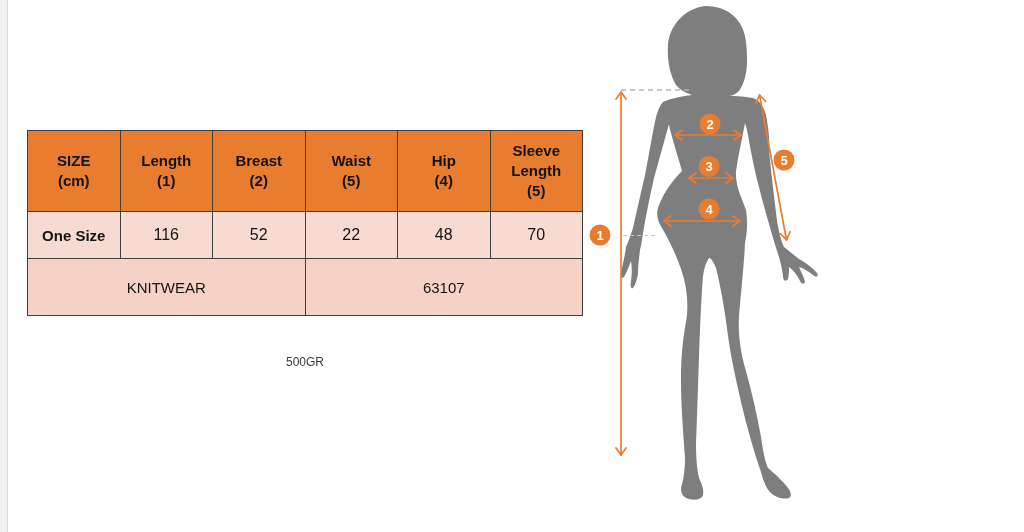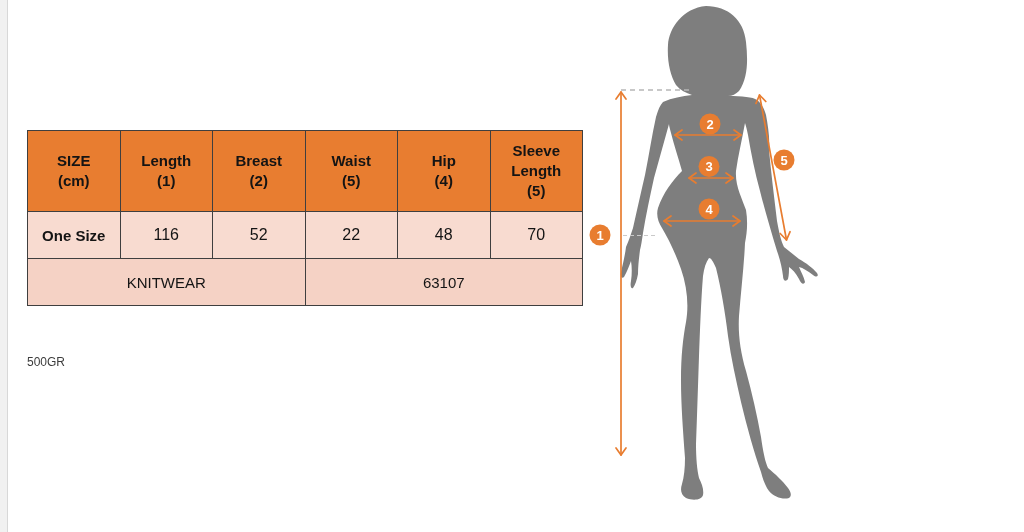--- a/index.html
+++ b/index.html
@@ -22,25 +22,25 @@
   tr.head-row{height:81px;}
   tr.head-row th{
     background:#e87d30;font-size:15px;font-weight:bold;
     white-space:pre-line;line-height:1.32;
   }
   tr.size-row{height:47px;background:#f8dbd0;}
   tr.size-row td{font-size:16px;font-weight:normal;margin-top:23px;}
   tr.size-row td.row-label{font-size:15px;font-weight:bold;}
   tr.label-row{height:47px;background:#fbe9e2;}
   tr.label-row td{font-size:15px;font-weight:bold;}
-  tr.value-row{height:47px;background:#f5d2c5;}
+  tr.value-row{height:57px;background:#f5d2c5;}
   tr.value-row td{font-size:15px;font-weight:normal;}
   .weight-note{
     position:absolute;left:27px;top:355px;width:556px;
-    text-align:left;font-size:12px;color:#3c3c3c;
+    text-align:center;font-size:12px;color:#3c3c3c;
   }
   svg.figure{position:absolute;left:0;top:0;width:1024px;height:532px;}
   .marker-num{
     font-family:"Liberation Sans",sans-serif;font-size:13px;font-weight:bold;
     fill:#ffffff;text-anchor:middle;
   }
 </style>
 </head>
 <body>
 

